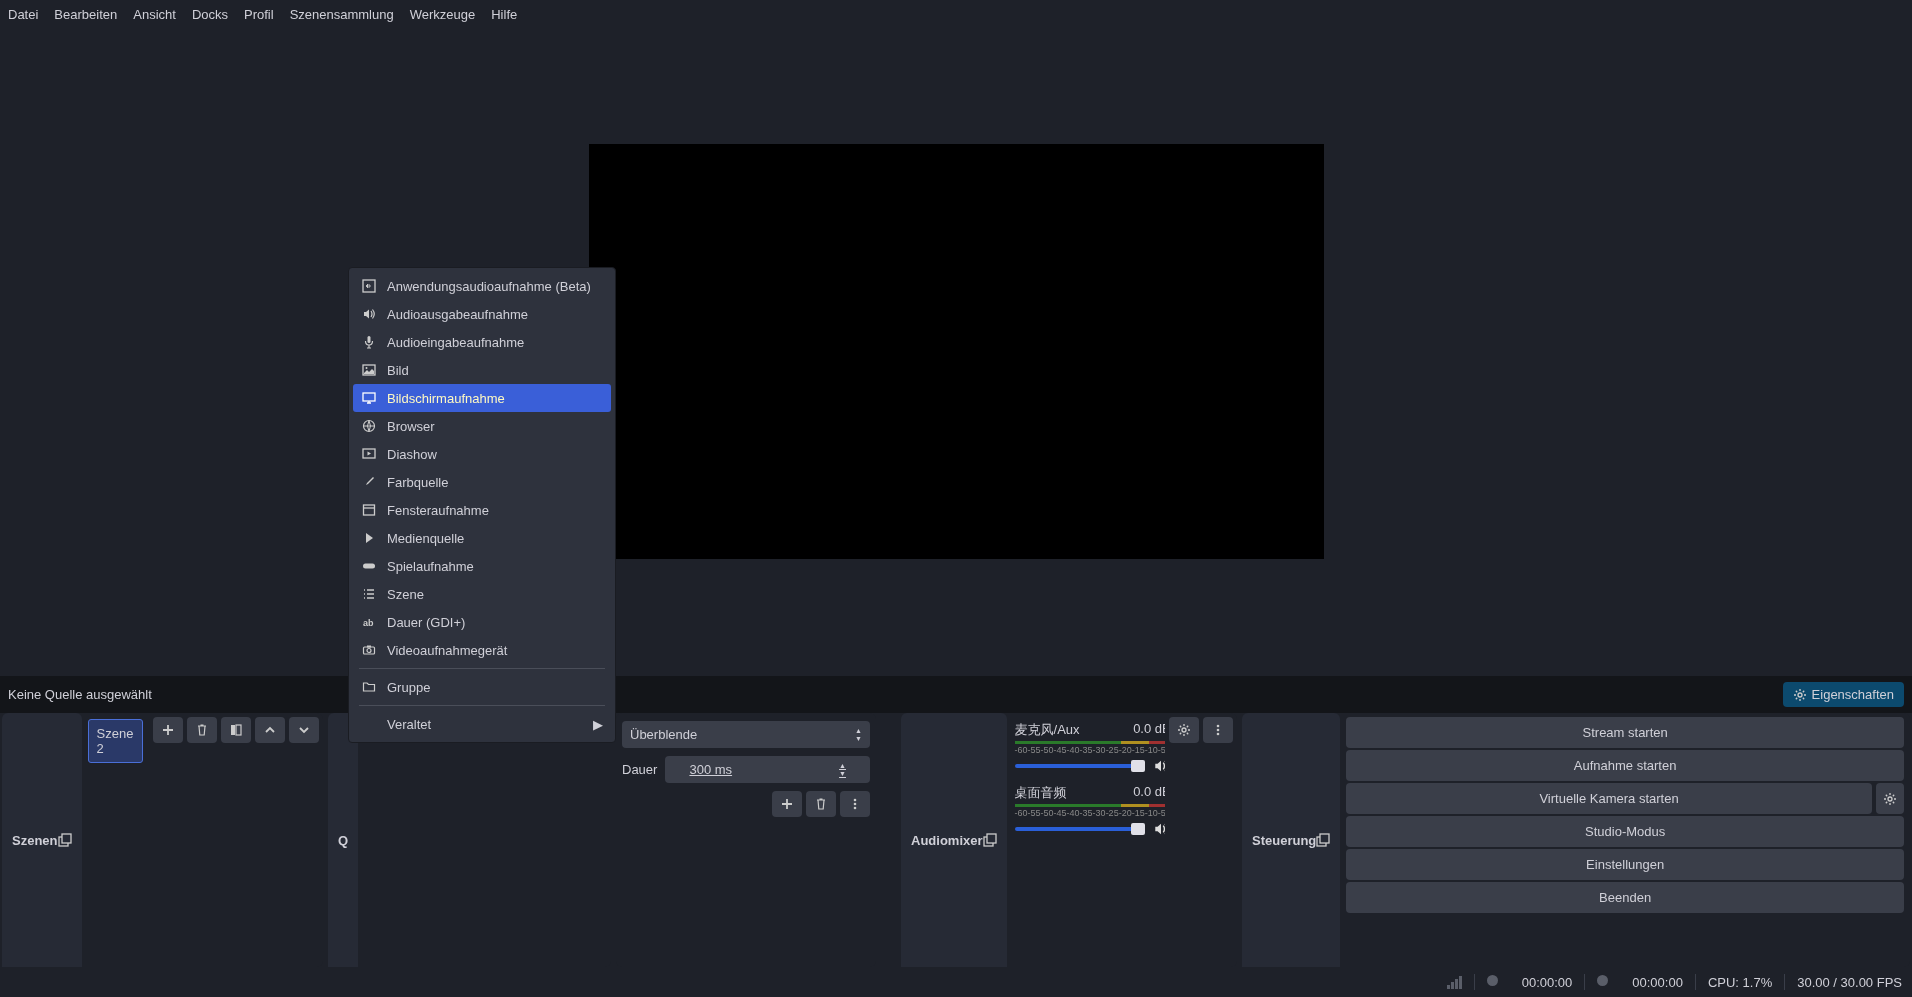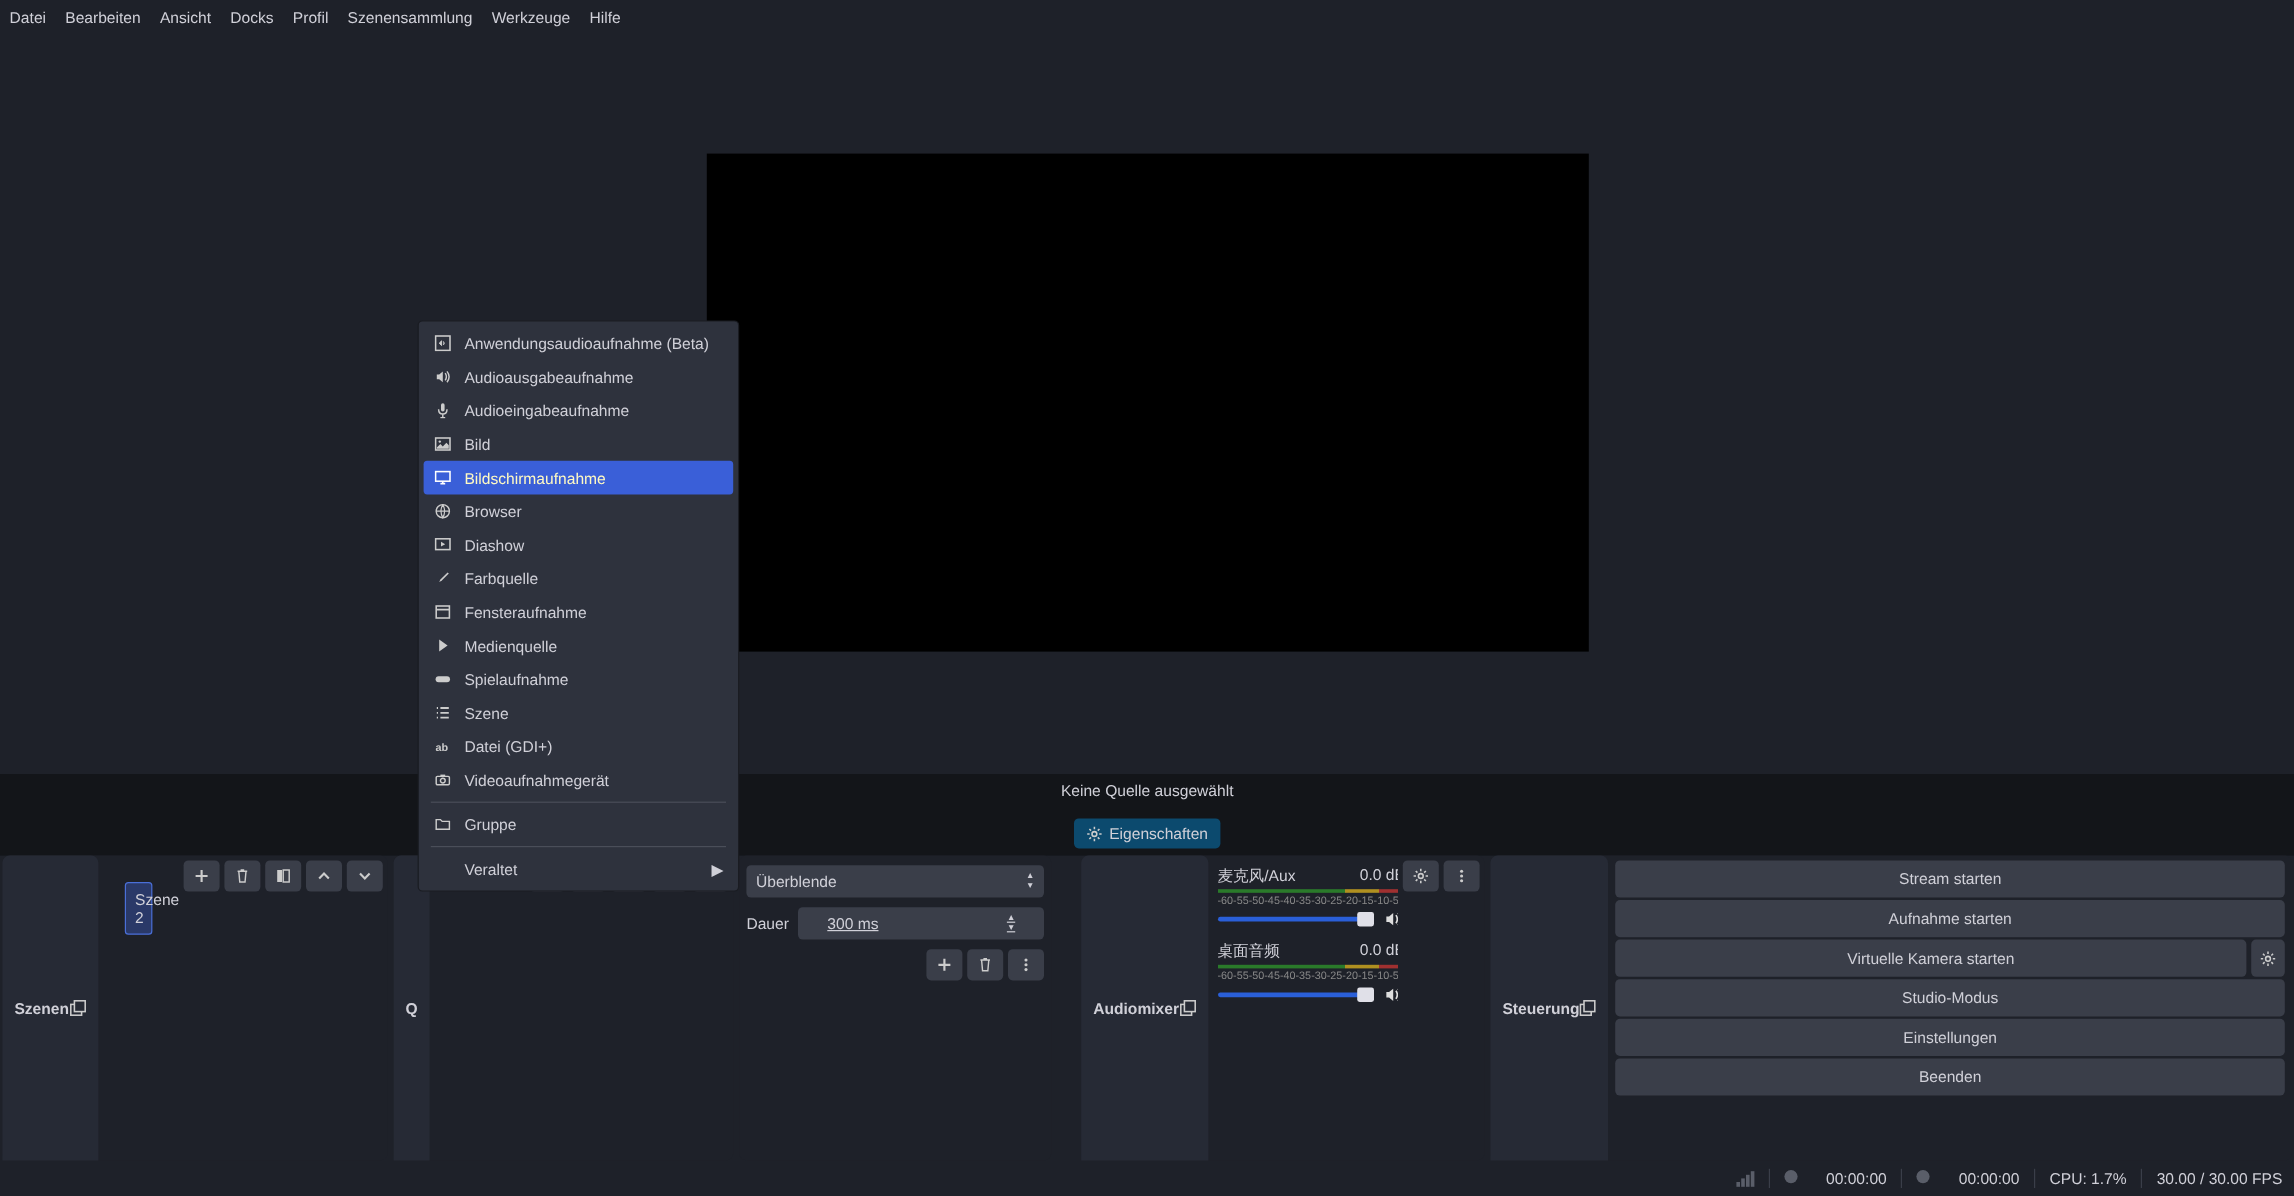--- a/index.html
+++ b/index.html
@@ -34,21 +34,20 @@
   background: #000;
   width: 735px;
   height: 415px;
 }
 .info-bar {
   display: flex;
   align-items: center;
   padding: 6px 8px;
   gap: 8px;
   background: #131519;
-  flex-direction: column;
 }
 .spacer { flex: 1; }
 .btn {
   background: #0c4a6e;
   border: none;
   color: #d0d0d8;
   padding: 5px 10px;
   border-radius: 4px;
   cursor: pointer;
   display: flex;
@@ -103,21 +102,21 @@
   cursor: pointer;
   display: flex;
   align-items: center;
   justify-content: center;
 }
 .scene-item {
   background: #2a3968;
   border: 1px solid #4a6fd8;
   padding: 6px 8px;
   border-radius: 3px;
-  margin: 18px;
+  margin: 2px;
 }
 .transition-select {
   display: flex;
   background: #3a3e49;
   border-radius: 4px;
   padding: 6px 8px;
   margin: 4px 2px;
   align-items: center;
 }
 .transition-row {
@@ -417,21 +416,21 @@
           </svg>
         </span>
       <span>Szene</span>
     </div>
     <div class="ctx-item">
       <span class="ctx-icon">
           <svg width="14" height="14" viewBox="0 0 14 14">
             <text x="1" y="11" font-size="9" fill="#ccc" font-weight="bold">ab</text>
           </svg>
         </span>
-      <span>Datei (GDI+)</span>
+      <span>Dauer (GDI+)</span>
     </div>
     <div class="ctx-item">
       <span class="ctx-icon">
           <svg width="14" height="14" viewBox="0 0 14 14">
             <rect x="1.5" y="4" width="11" height="7" rx="1" fill="none" stroke="#ccc" stroke-width="1.2"></rect>
             <rect x="5" y="2.5" width="4" height="2" fill="#ccc"></rect>
             <circle cx="7" cy="7.5" r="2" fill="none" stroke="#ccc" stroke-width="1.2"></circle>
           </svg>
         </span>
       <span>Videoaufnahmegerät</span>

